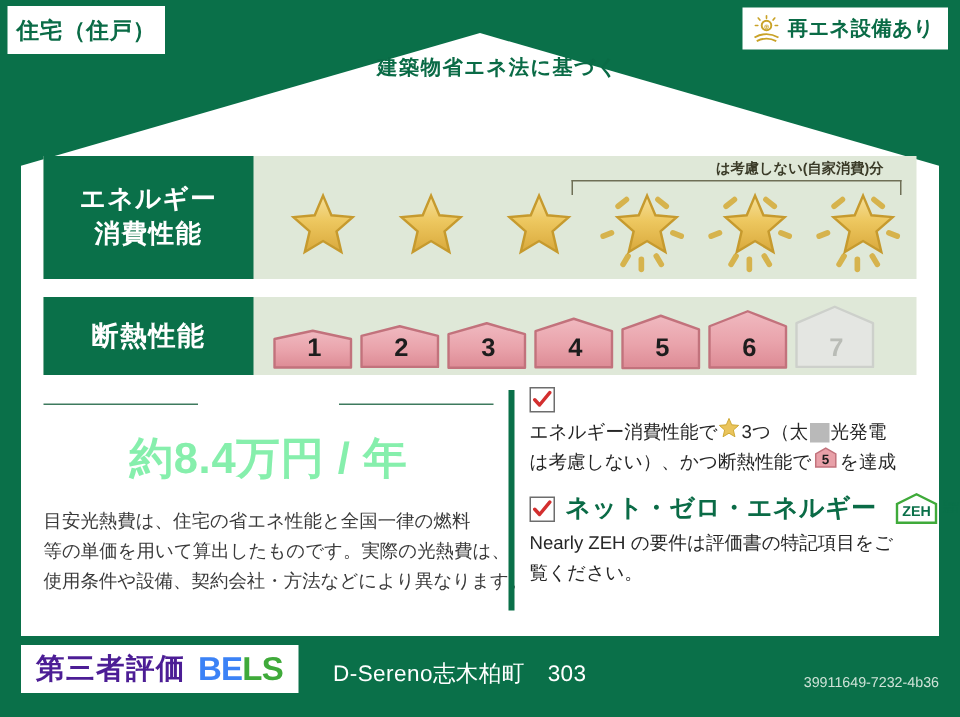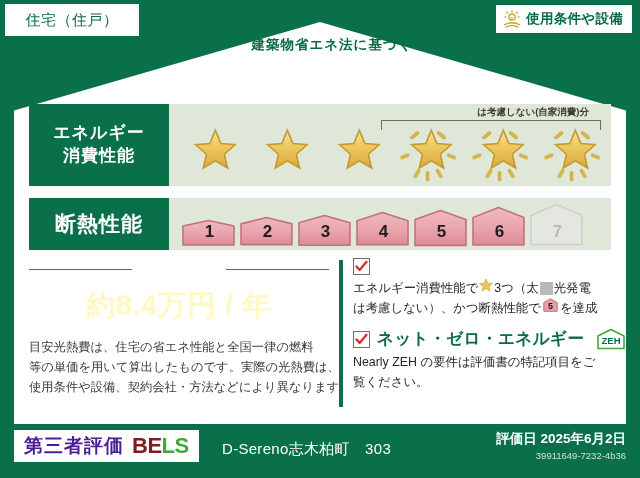--- a/index.html
+++ b/index.html
@@ -14,25 +14,25 @@
 
   
   #label-root {
     position: absolute; inset: 0;
     background: #0a7049;
   }
 
   
   #house-type-tag {
     position: absolute; left: 5px; top: 4px;
-    width: 134px; height: 32px;
+    width: 105px; height: 32px;
     background: #ffffff;
     display: flex; align-items: center; justify-content: center;
     color: #0a6b46;
-    font-size: 15px; font-weight: normal;
+    font-size: 15px; font-weight: bold;
     letter-spacing: .5px;
     z-index: 6;
   }
 
   
   #renewable-badge {
     position: absolute; right: 8px; top: 5px;
     height: 28px;
     background: #ffffff;
     display: flex; align-items: center; gap: 4px;
@@ -80,21 +80,21 @@
 
   .perf-label {
     width: 140px; flex: 0 0 140px;
     background: #0a7049;
     color: #ffffff;
     display: flex; flex-direction: column;
     align-items: center; justify-content: center;
     font-size: 17px; font-weight: bold; letter-spacing: 1px;
     line-height: 1.35;
   }
-  #row-insulation .perf-label { font-size: 21px; }
+  #row-insulation .perf-label { font-size: 18px; }
 
   .perf-body { flex: 1; position: relative; }
 
   
   #stars-area {
     position: absolute; left: 0; right: 0; bottom: 2px;
     display: flex; align-items: flex-end; justify-content: flex-start;
     padding-left: 12px; gap: 2px;
   }
   .star-cell { width: 70px; height: 62px; position: relative; }
@@ -143,21 +143,21 @@
   #cost-header {
     display: flex; align-items: center; gap: 8px;
     margin-top: 2px;
   }
   #cost-header .rule { flex: 1; height: 1.6px; background: #3e7a5e; }
   #cost-header-text {
     color: #ffffff; font-size: 15px; font-weight: bold; letter-spacing: .5px;
     white-space: nowrap;
   }
   #cost-value {
-    text-align: center; color: #fef9c3;
+    text-align: center; color: #86efac;
     font-size: 29px; font-weight: bold;
     margin-top: 7px; letter-spacing: .5px;
   }
   #cost-note {
     margin-top: 12px;
     font-size: 12.3px; color: #3a3a3a; line-height: 1.62;
     text-align: justify;
   }
   #cost-note div { white-space: nowrap; }
 
@@ -204,21 +204,21 @@
     z-index: 5;
     display: flex; align-items: center;
   }
   #bels-badge {
     position: absolute; left: 14px; top: 6px;
     background: #ffffff; height: 32px;
     display: flex; align-items: center; padding: 0 10px; gap: 8px;
   }
   #bels-jp { color: #4c1d95; font-size: 19px; font-weight: bold; letter-spacing: 1px; }
   #bels-logo { font-size: 22px; font-weight: bold; letter-spacing: -.5px; }
-  #bels-logo .b1 { color: #7f1d1d; }
+  #bels-logo .b1 { color: #3b82f6; }
   #bels-logo .b2 { color: #3faa3a; }
   #property-name {
     position: absolute; left: 222px; top: 16px;
     color: #ffffff; font-size: 15px; letter-spacing: .3px;
     white-space: nowrap;
   }
   #eval-date {
     position: absolute; right: 14px; top: 6px;
     color: #ffffff; font-size: 13.5px; font-weight: bold;
     white-space: nowrap;
@@ -247,21 +247,21 @@
           <line x1="10" y1="1.5" x2="10" y2="3.2"></line>
           <line x1="4.5" y1="3" x2="5.6" y2="4.4"></line>
           <line x1="15.5" y1="3" x2="14.4" y2="4.4"></line>
           <line x1="2.6" y1="8" x2="4.2" y2="8"></line>
           <line x1="17.4" y1="8" x2="15.8" y2="8"></line>
         </g>
         <path d="M2 16 Q10 11.5 18 16" fill="none" stroke="#c9a227" stroke-width="1.3"></path>
         <path d="M3.5 18.4 Q10 15 16.5 18.4" fill="none" stroke="#c9a227" stroke-width="1.2"></path>
       </svg>
     </span>
-    <span class="badge-text">使用条件や設備</span>
+    <span class="badge-text">再エネ設備あり</span>
   </div>
 
   <div id="white-card"></div>
 
   <div id="title-block">
     <div id="subtitle">建築物省エネ法に基づく</div>
   </div>
 
   <div class="perf-row" id="row-energy">
     <div class="perf-label">
@@ -567,17 +567,16 @@
   </div>
 
   <div id="footer">
     <div id="bels-badge">
       <span id="bels-jp">第三者評価</span>
       <span id="bels-logo">
         <span class="b1">BE</span><span class="b2">LS</span>
       </span>
     </div>
     <div id="property-name">D-Sereno志木柏町　303</div>
-    <div id="eval-date">評価日 2025年6月2日</div>
     <div id="eval-id">39911649-7232-4b36</div>
   </div>
 
 </div>
 
 </body></html>

